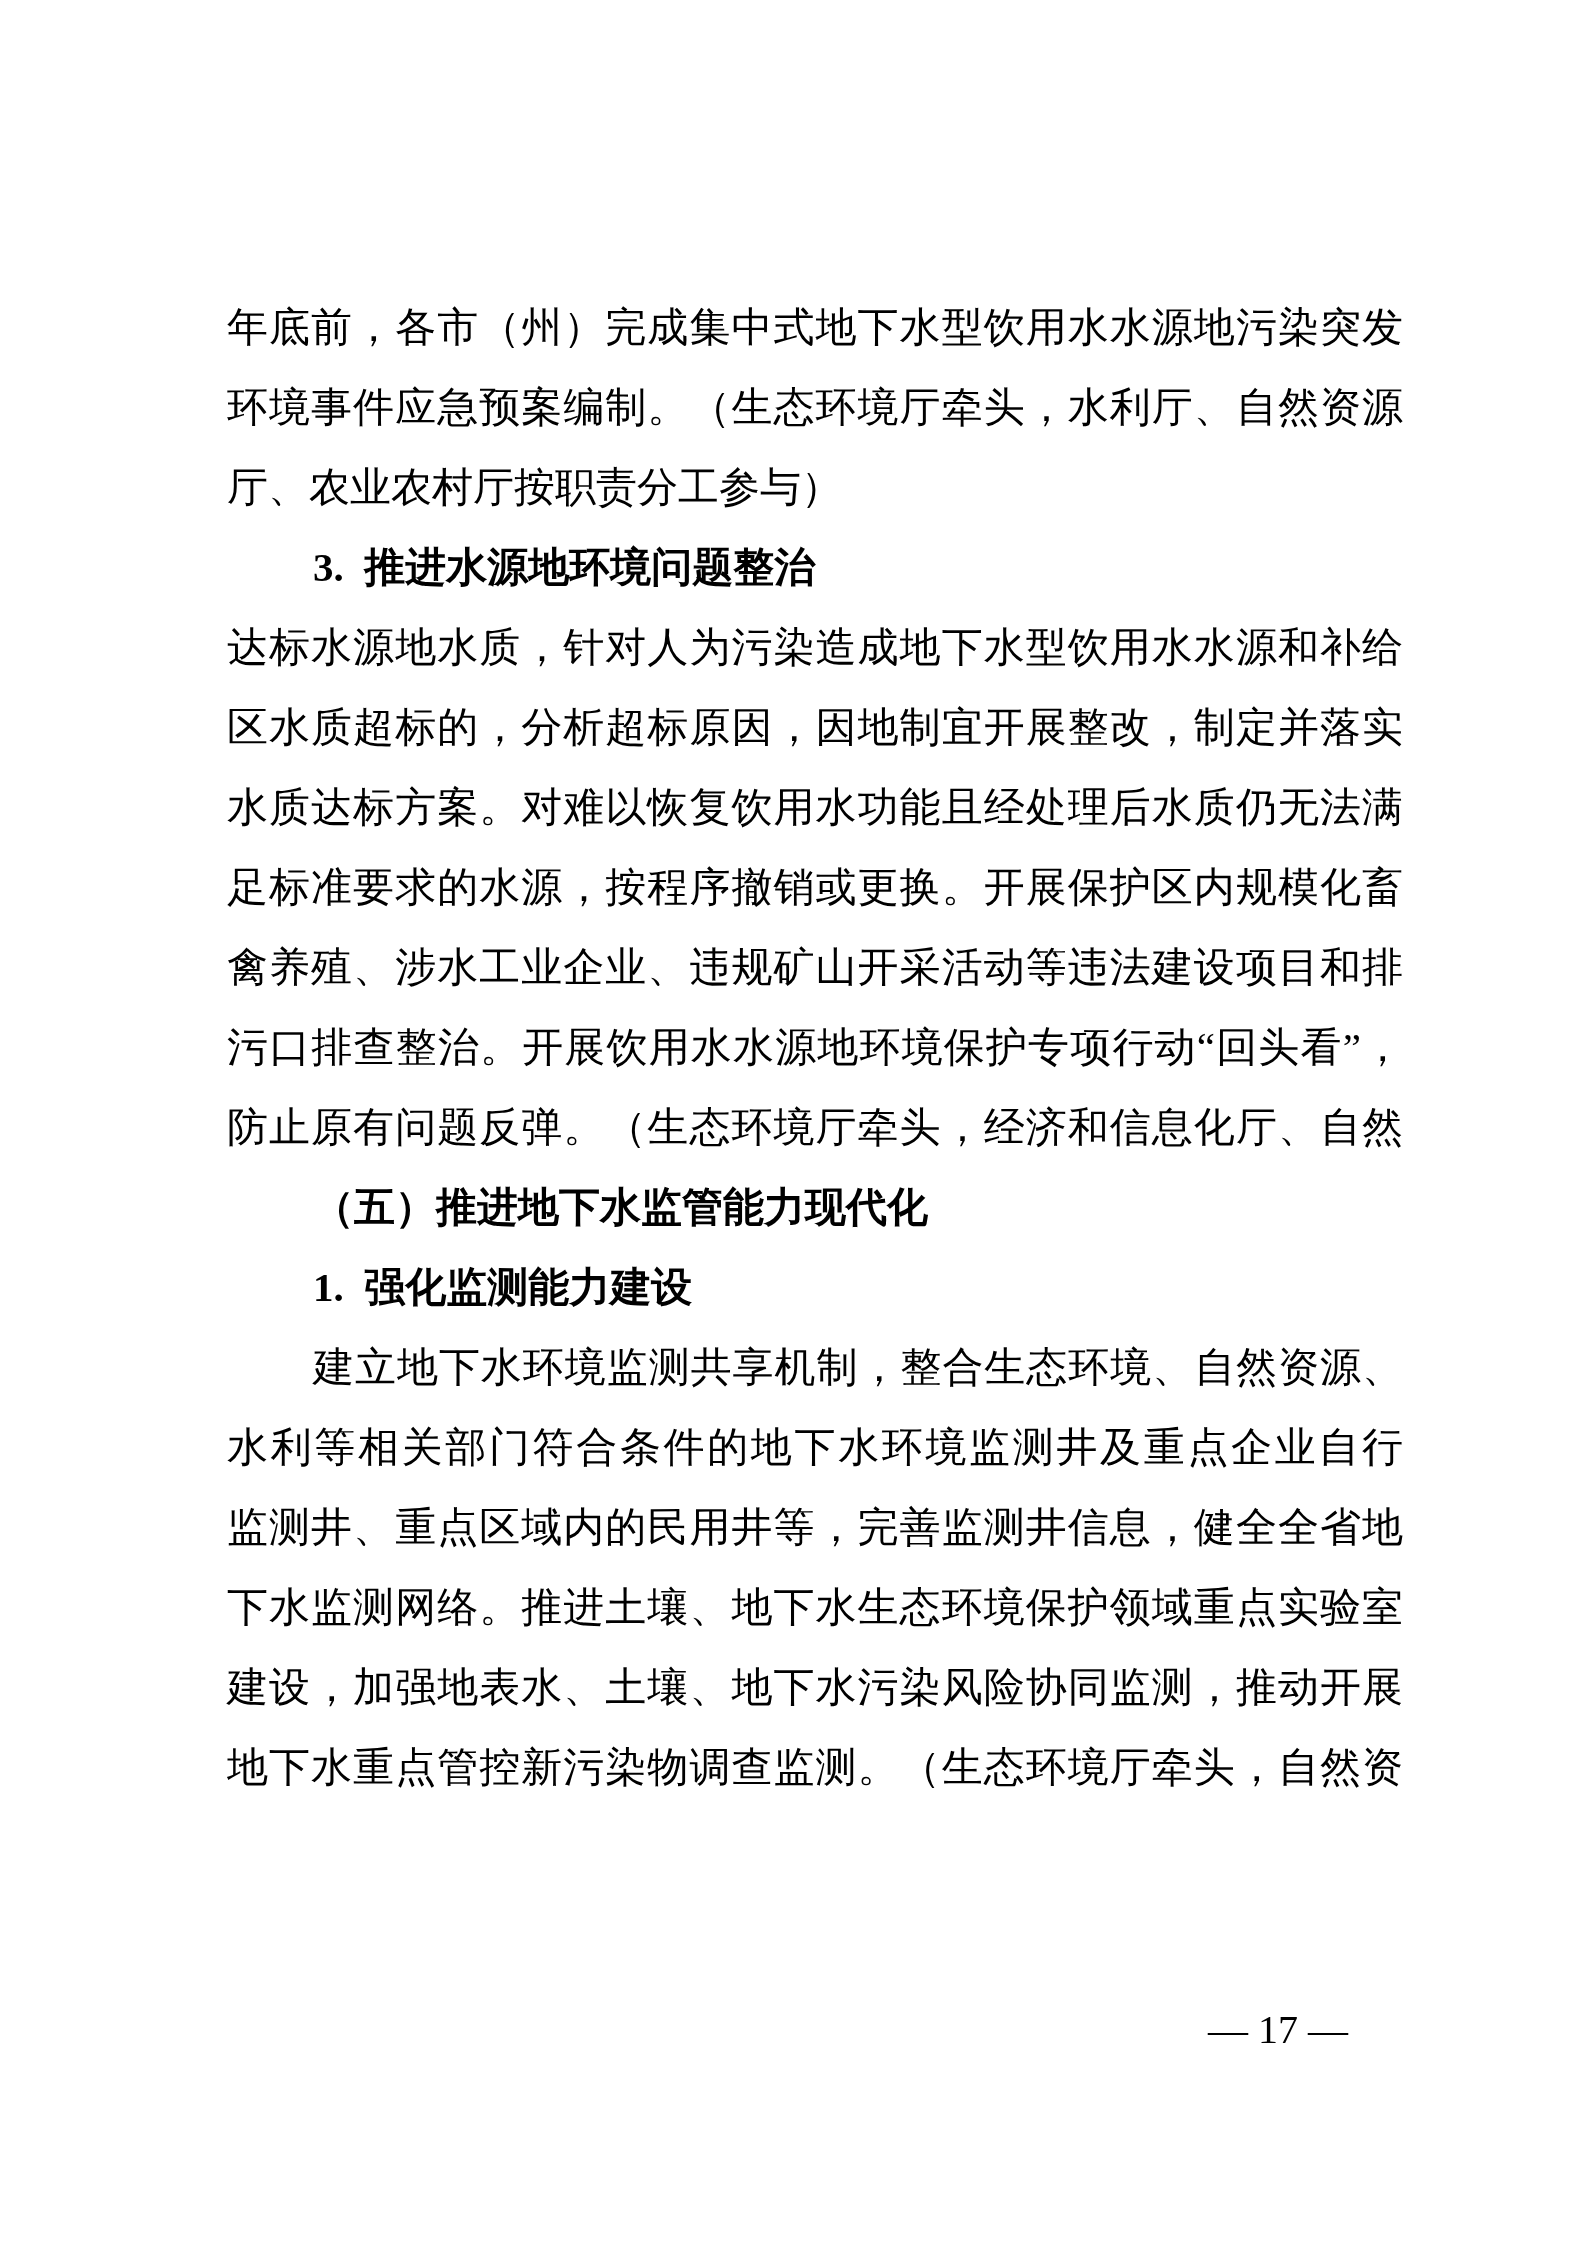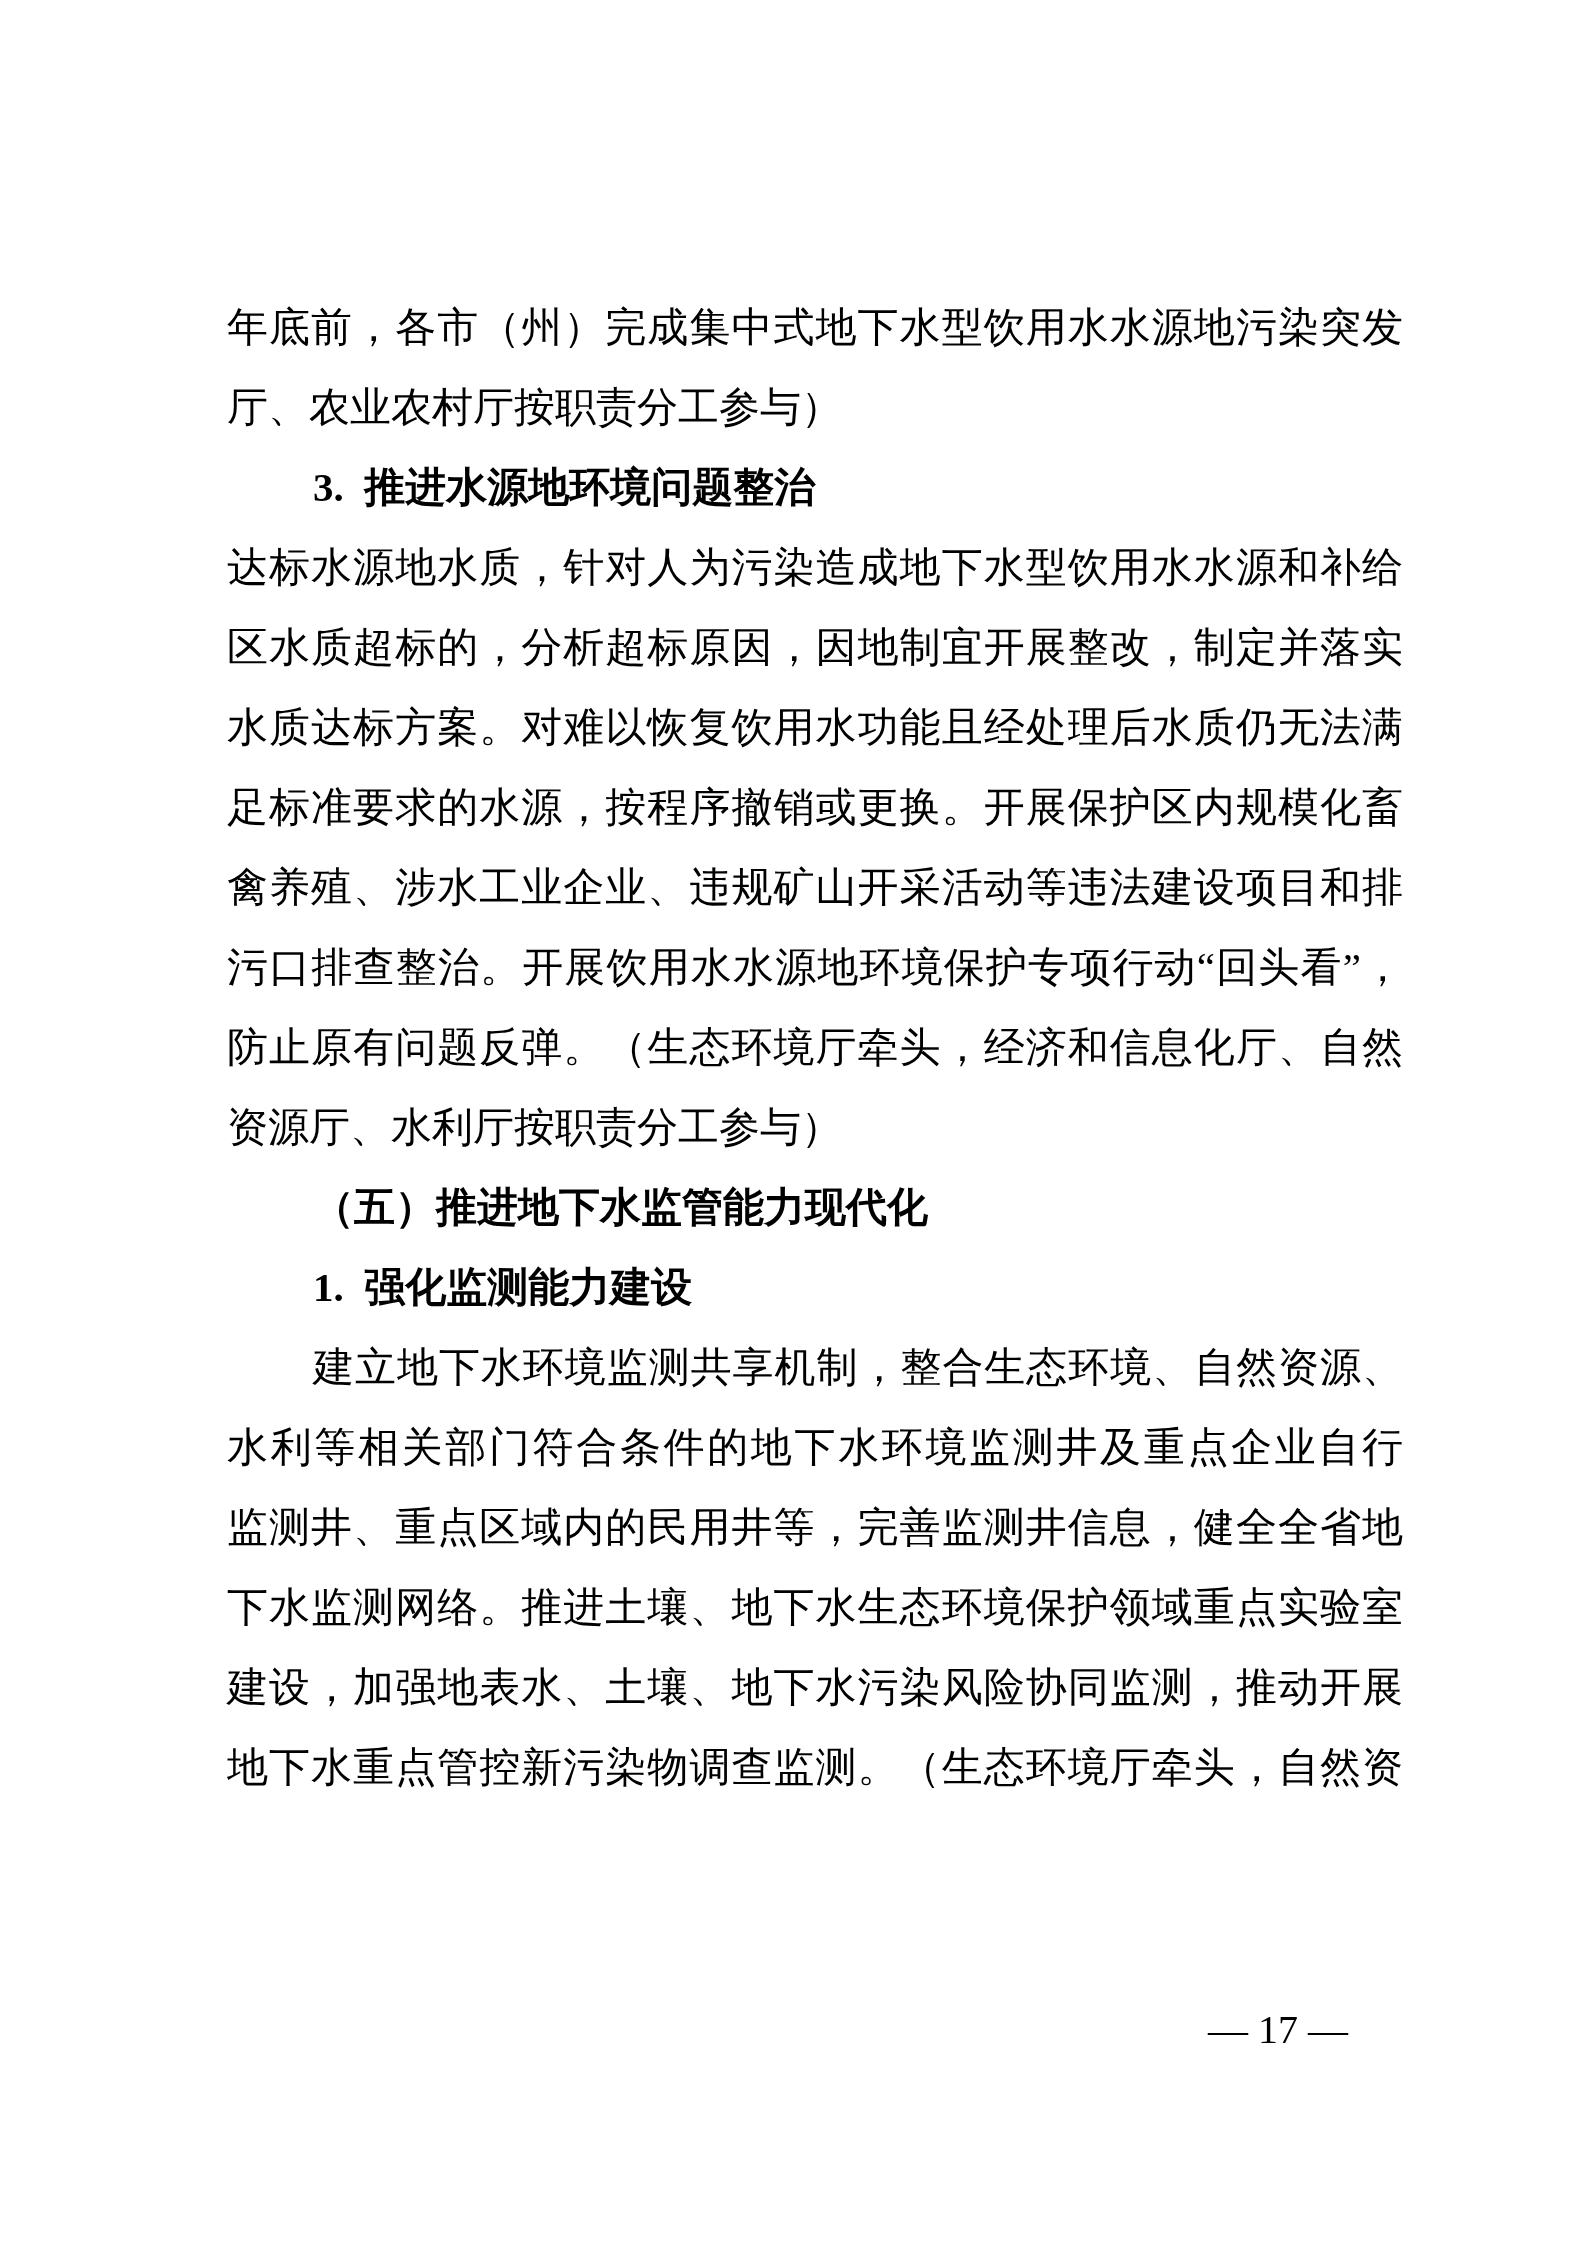--- a/index.html
+++ b/index.html
@@ -58,30 +58,30 @@
     color: #000000;
     white-space: pre-wrap;
   }
 </style>
 </head>
 <body>
 
 <div class="page">
   <div class="content">
     <div class="line fill">年底前，各市（州）完成集中式地下水型饮用水水源地污染突发</div>
+    <div class="line fill">环境事件应急预案编制。（生态环境厅牵头，水利厅、自然资源</div>
     <div class="line plain">厅、农业农村厅按职责分工参与）</div>
     <div class="line heading indent">3.  推进水源地环境问题整治</div>
     <div class="line fill">达标水源地水质，针对人为污染造成地下水型饮用水水源和补给</div>
     <div class="line fill">区水质超标的，分析超标原因，因地制宜开展整改，制定并落实</div>
     <div class="line fill">水质达标方案。对难以恢复饮用水功能且经处理后水质仍无法满</div>
     <div class="line fill">足标准要求的水源，按程序撤销或更换。开展保护区内规模化畜</div>
     <div class="line fill">禽养殖、涉水工业企业、违规矿山开采活动等违法建设项目和排</div>
     <div class="line fill">污口排查整治。开展饮用水水源地环境保护专项行动“回头看”，</div>
     <div class="line fill">防止原有问题反弹。（生态环境厅牵头，经济和信息化厅、自然</div>
-    <div class="line plain">资源厅、水利厅按职责分工参与）</div>
     <div class="line heading indent">（五）推进地下水监管能力现代化</div>
     <div class="line heading indent">1.  强化监测能力建设</div>
     <div class="line fill indent">建立地下水环境监测共享机制，整合生态环境、自然资源、</div>
     <div class="line fill">水利等相关部门符合条件的地下水环境监测井及重点企业自行</div>
     <div class="line fill">监测井、重点区域内的民用井等，完善监测井信息，健全全省地</div>
     <div class="line fill">下水监测网络。推进土壤、地下水生态环境保护领域重点实验室</div>
     <div class="line fill">建设，加强地表水、土壤、地下水污染风险协同监测，推动开展</div>
     <div class="line fill">地下水重点管控新污染物调查监测。（生态环境厅牵头，自然资</div>
   </div>
   <div class="footer">— 17 —</div>

